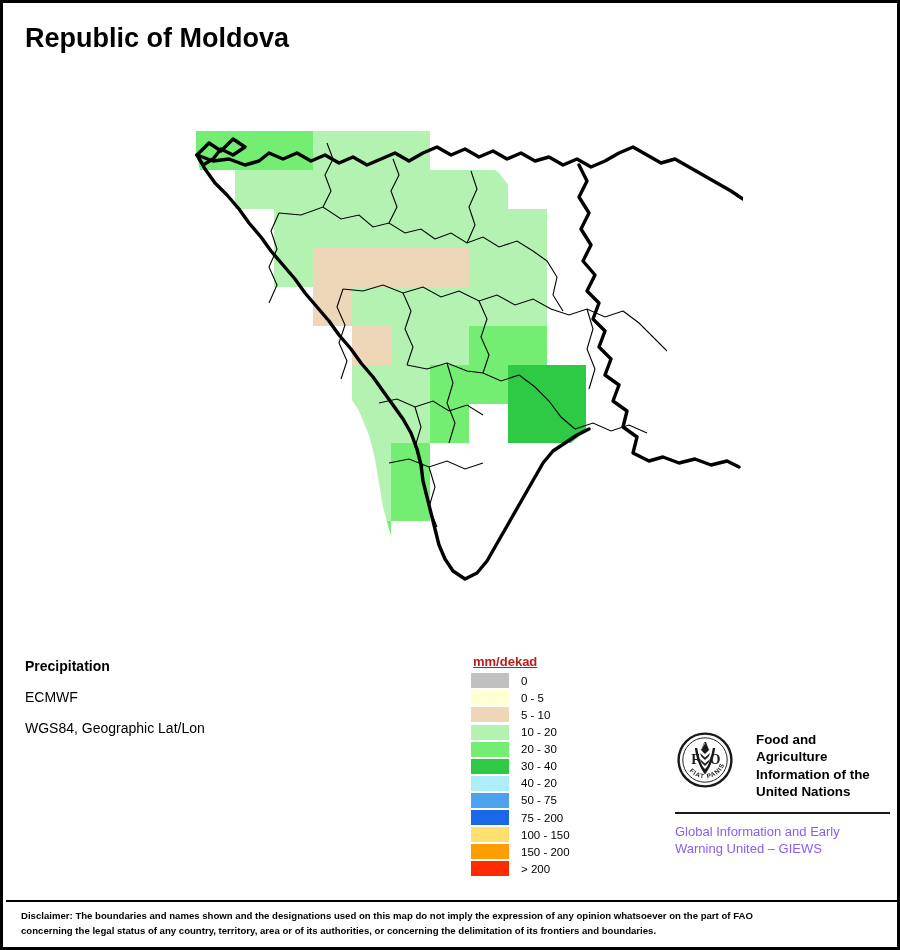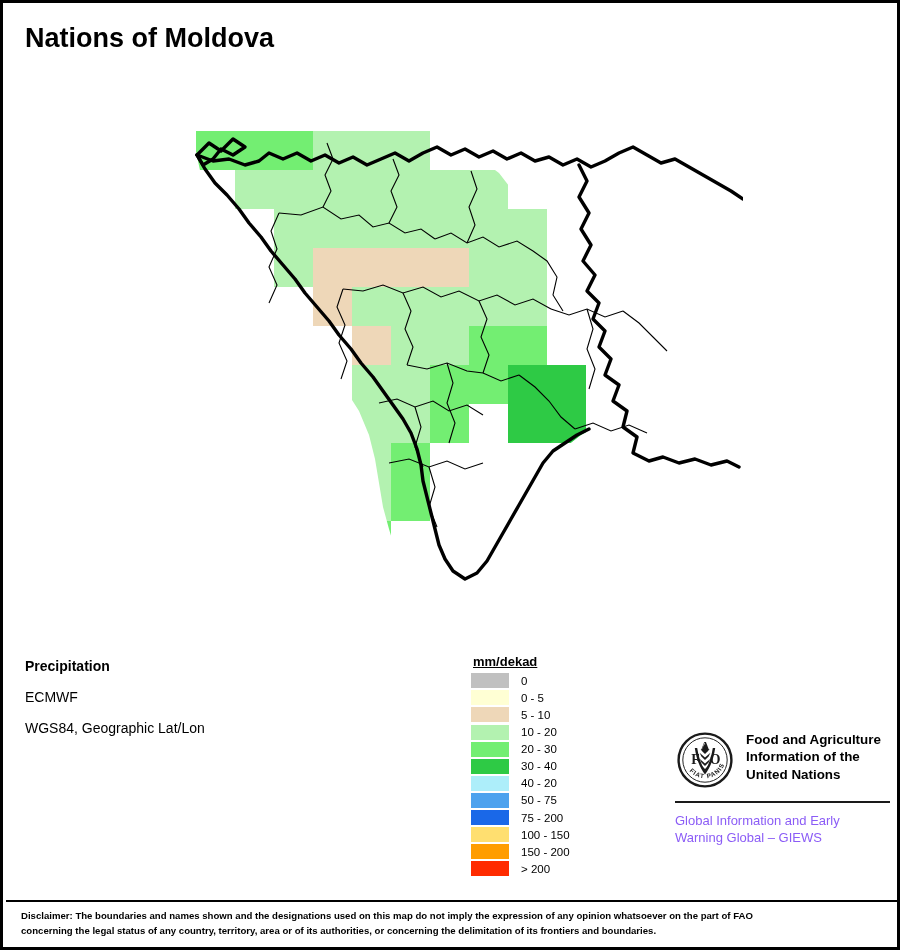--- a/index.html
+++ b/index.html
@@ -28,39 +28,39 @@
     position:absolute; left:22px; top:655px; width:330px;
   }
   #info-block .info-line{
     font-size:14px; color:#000; margin-bottom:15px; white-space:nowrap;
   }
   #info-block .info-line.strong{font-weight:bold;}
 
   
   #legend{position:absolute; left:468px; top:651px; width:130px;}
   #legend-title{
-    font-size:13px; font-weight:bold; color:#000000;
+    font-size:13px; font-weight:bold; color:#b91c1c;
     text-decoration:underline; margin-bottom:4px; padding-left:2px;
   }
   .legend-row{
     display:flex; align-items:center; height:15.5px; margin-bottom:1.6px;
   }
   .legend-swatch{
     width:38px; height:15px; flex:none; border:0;
   }
   .legend-label{
     font-size:11.5px; color:#000; margin-left:12px; white-space:nowrap;
   }
 
   
   #fao-block{position:absolute; left:672px; top:727px; width:215px;}
   #fao-top{display:flex; align-items:flex-start;}
   #fao-logo{width:60px;height:60px;flex:none;}
   #fao-name{
-    margin-left:11px; font-size:13.4px; font-weight:bold;
+    margin-left:21px; font-size:13.4px; font-weight:bold;
     line-height:1.30; color:#000; padding-top:1px;
   }
   #fao-rule{
     height:2px; background:#1a1a1a; margin-top:11px; width:215px;
   }
   #giews{
     margin-top:9px; font-size:13px; line-height:1.32; color:#8b5cf6;
   }
 
   
@@ -70,21 +70,21 @@
   }
   #disc-rule{
     position:absolute; left:3px; top:897px; width:894px; height:2px; background:#000;
   }
 </style>
 </head>
 <body>
 
 <div id="frame">
 
-  <div id="title">Nations of Moldova</div>
+  <div id="title">Republic of Moldova</div>
 
   <div id="map-area">
     <svg id="map-svg" viewBox="0 0 560 500">
       <defs>
         <clipPath id="moldova-clip">
           <path d="M 12,18 L 20,10 L 34,6 L 52,12 L 70,8 L 92,14 L 112,9 L 132,16
                    L 150,10 L 172,14 L 196,8 L 214,16 L 234,12 L 252,20 L 256,40
                    L 268,56 L 284,62 L 300,58 L 316,70 L 330,88 L 348,96 L 366,92
                    L 382,104 L 398,118 L 396,140 L 404,160 L 420,172 L 440,176
                    L 462,186 L 482,200 L 500,214 L 520,230 L 540,244 L 552,262
@@ -291,21 +291,21 @@
       </svg>
       <div id="fao-name">
         <div>Food and Agriculture</div>
         <div>Information of the</div>
         <div>United Nations</div>
       </div>
     </div>
     <div id="fao-rule"></div>
     <div id="giews">
       <div>Global Information and Early</div>
-      <div>Warning Global – GIEWS</div>
+      <div>Warning United – GIEWS</div>
     </div>
   </div>
 
   <div id="disc-rule"></div>
   <div id="disclaimer">
     <div>Disclaimer: The boundaries and names shown and the designations used on this map do not imply the expression of any opinion whatsoever on the part of FAO</div>
     <div>concerning the legal status of any country, territory, area or of its authorities, or concerning the delimitation of its frontiers and boundaries.</div>
   </div>
 
 </div>

